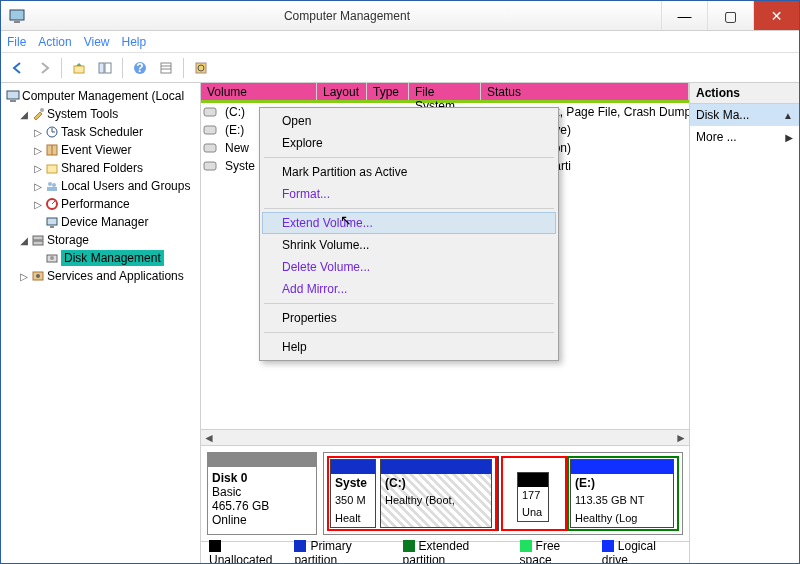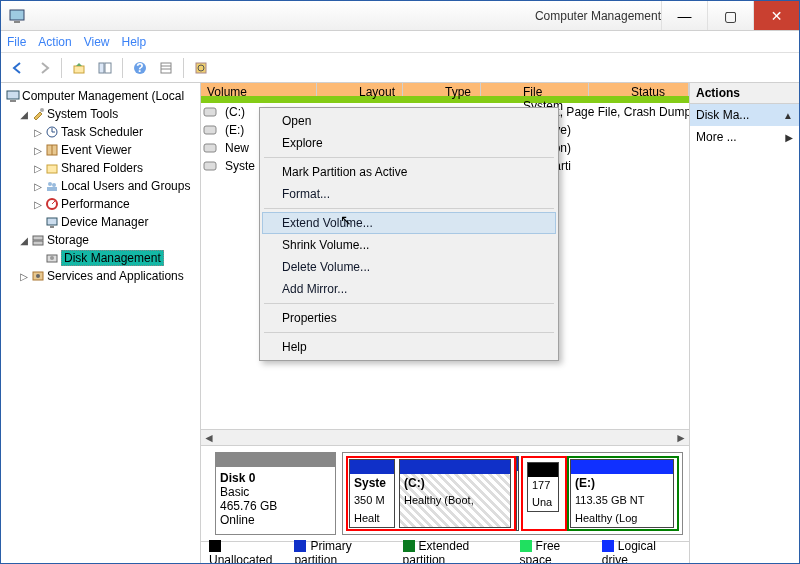--- a/index.html
+++ b/index.html
@@ -1,21 +1,21 @@
 <!DOCTYPE html>
 <html><head>
 <meta charset="utf-8">
 <style>
 * { margin: 0; padding: 0; box-sizing: border-box; font-family: "Segoe UI", Tahoma, sans-serif; font-size: 12px; }
 body { background: #fff; width: 800px; height: 564px; overflow: hidden; border: 1px solid #2a5ea8; }
 
 
 .titlebar { height: 30px; background: linear-gradient(#fff, #f0f0f0); display: flex; align-items: center; border-bottom: 1px solid #d0d0d0; }
 .titlebar .icon { width: 16px; height: 16px; margin: 0 8px; }
-.titlebar .title { flex: 1; text-align: right; color: #333; }
+.titlebar .title { flex: 1; text-align: center; color: #333; }
 .winbtns { display: flex; height: 100%; }
 .winbtn { width: 46px; display: flex; align-items: center; justify-content: center; border-left: 1px solid #e0e0e0; }
 .winbtn.close { background: #c94030; color: #fff; }
 .winbtn span { font-size: 14px; line-height: 1; }
 
 
 .menubar { height: 22px; display: flex; align-items: center; padding: 0 6px; border-bottom: 1px solid #e0e0e0; gap: 12px; }
 .menubar span { color: #3b82f6; }
 
 
@@ -31,46 +31,46 @@
 
 
 .tree ul { list-style: none; padding-left: 14px; }
 .tree > ul { padding-left: 2px; }
 .tree li { white-space: nowrap; padding: 1px 0; display: flex; align-items: center; gap: 1px; position: relative; }
 .tree li .exp { width: 10px; text-align: center; color: #555; font-size: 10px; cursor: default; }
 .tree li .ticon { width: 16px; height: 16px; display: inline-flex; align-items: center; justify-content: center; }
 .tree li.sel > .lbl { background: #14b8a6; border: 1px dotted #888; padding: 0 2px; }
 
 
-.volhdr { display: flex; border-bottom: 7px solid #84cc16; background: #fdba74; height: 20px; gap: 36px; }
+.volhdr { display: flex; border-bottom: 3px solid #84cc16; background: #ec4899; height: 20px; }
 .volhdr .col { border-right: 1px solid #d0d0d0; padding: 2px 6px; font-size: 12px; color: #000; }
 .volrows { flex: 0 0 auto; }
 .volrow { display: flex; height: 18px; align-items: center; }
 .volrow .cell { padding: 0 6px; white-space: nowrap; overflow: hidden; }
 .volrow .vicon { width: 18px; display: inline-flex; align-items: center; justify-content: center; }
 
 
 .ctxmenu { position: absolute; left: 58px; top: 24px; width: 300px; background: #f0f0f0; border: 1px solid #a0a0a0; box-shadow: 3px 3px 6px rgba(0,0,0,0.25); z-index: 100; padding: 2px; }
 .ctxmenu .mi { padding: 4px 20px; color: #000; }
-.ctxmenu .mi.disabled { color: #0f172a; }
+.ctxmenu .mi.disabled { color: #6d28d9; }
 .ctxmenu .mi.hover { background: #d8e6f2; border: 1px solid #a8c8e4; padding: 3px 19px; }
 .ctxmenu .msep { height: 1px; background: #d0d0d0; margin: 3px 2px; }
 .ctxmenu .cursor { position: absolute; top: 104px; left: 80px; font-size: 14px; pointer-events: none; }
 
 
 .watermark { position: absolute; left: 50%; top: 50%; transform: translate(-40%, -10%); font-size: 28px; font-style: italic; color: rgba(0,0,0,0.12); pointer-events: none; letter-spacing: 1px; }
 
 
 .hscroll { height: 16px; border-top: 1px solid #d0d0d0; background: #f0f0f0; margin-top: auto; display:flex; align-items:center; }
 .hscroll .arr { width:16px; text-align:center; color:#555; }
 .hscroll .track { flex:1; }
 
 
 .diskview { border-top: 1px solid #d0d0d0; padding: 6px; display: flex; gap: 6px; height: 96px;}
-.diskinfo { width: 121px; border: 1px solid #888; padding: 4px; background: #fff; margin-left: 8px; }
+.diskinfo { width: 110px; border: 1px solid #888; padding: 4px; background: #fff; }
 .diskinfo .dt { font-weight: bold; }
 .partrow { flex: 1; display: flex; gap: 0; border: 1px solid #888; background: #fff; padding: 3px; overflow: hidden; }
 .part { border: 1px solid #444; margin-right: 2px; display: flex; flex-direction: column; overflow: hidden; position: relative; }
 .part .bar { height: 14px; }
 .part .pb { padding: 2px 4px; font-size: 11px; line-height: 1.2; white-space: nowrap; }
 .part .pb b { font-weight: bold; }
 .ring { border: 2px solid red; }
 .ring-g { border: 2px solid green; }
 
 
@@ -386,21 +386,21 @@
             <div class="pb"><b>(C:)</b></div>
             <div class="pb">Healthy (Boot,</div>
           </div>
         </div>
         <div class="part" style="width:112px">
           <div class="bar" style="background:#1030c8"></div>
           <div class="pb"><b>New Volume</b></div>
           <div class="pb">175.80 GB NTF</div>
           <div class="pb">Healthy (Prim</div>
         </div>
-        <div class="ring" style="padding:4px">
+        <div class="ring" style="padding:14px">
           <div class="part" style="width:32px">
             <div class="bar" style="background:#000"></div>
             <div class="pb">177</div>
             <div class="pb">Una</div>
           </div>
         </div>
         <div class="ring-g" style="padding:1px">
           <div class="part" style="width:104px">
             <div class="bar" style="background:#1030ff"></div>
             <div class="pb"><b>(E:)</b></div>

